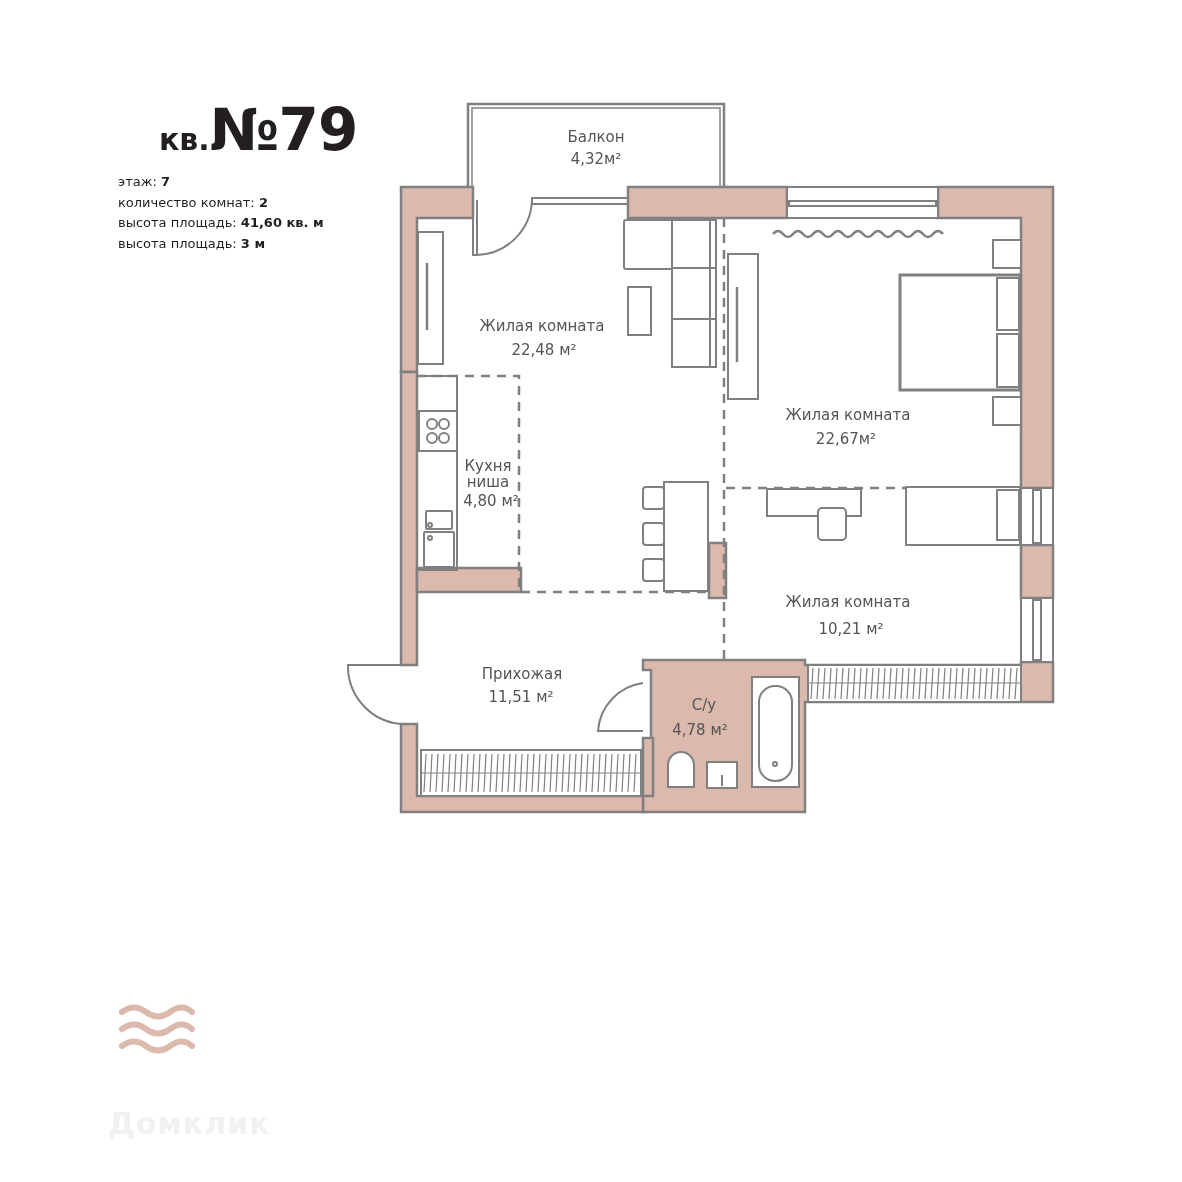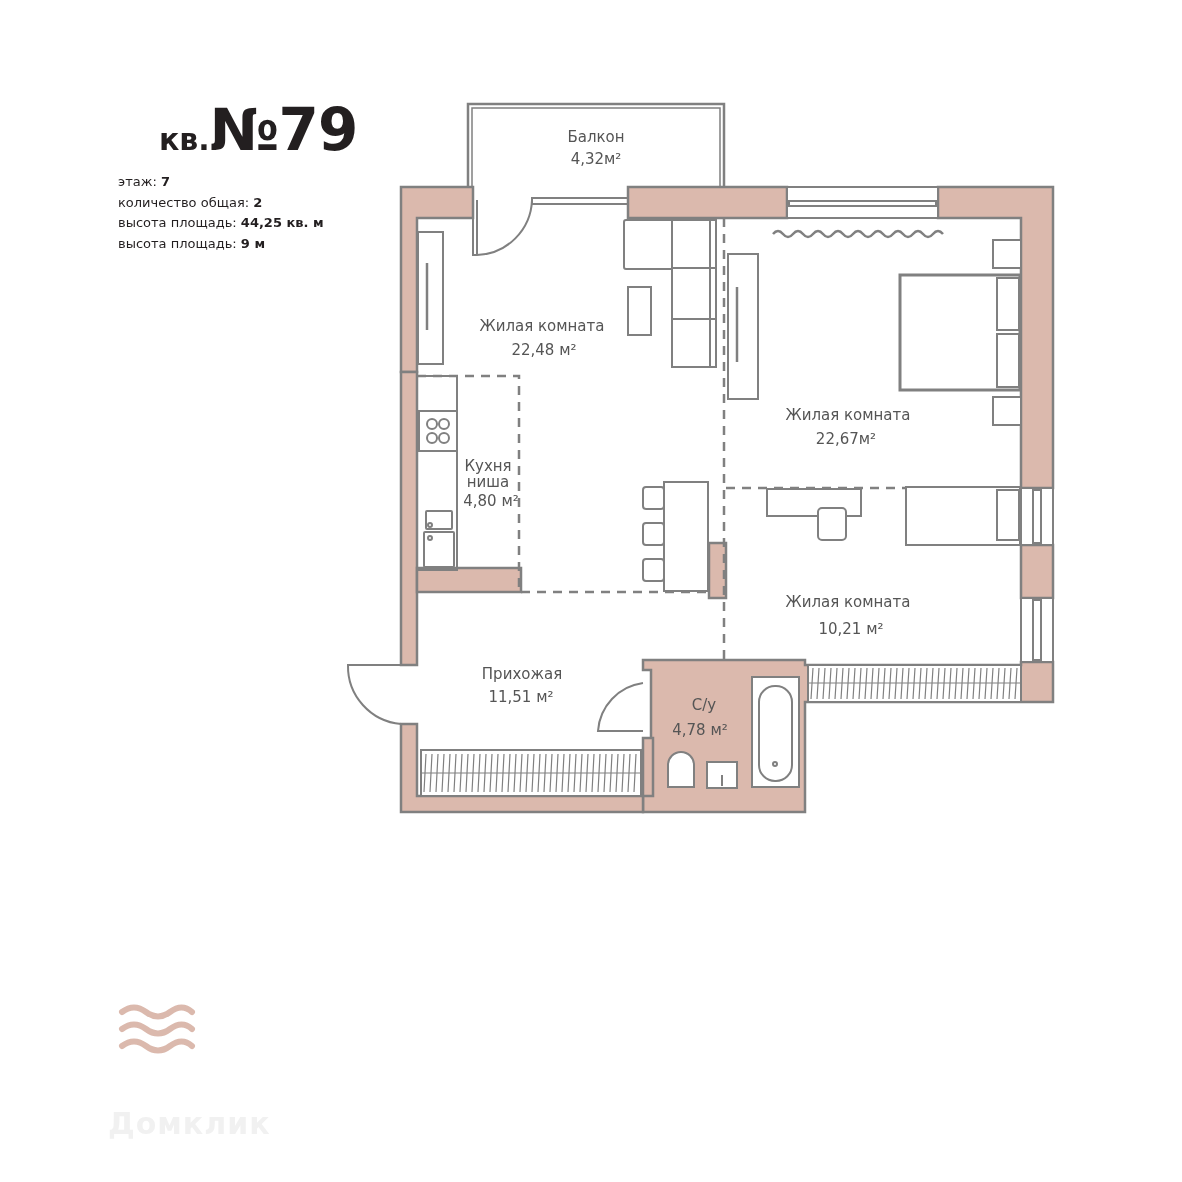--- a/index.html
+++ b/index.html
@@ -16,23 +16,23 @@
 </style>
 </head>
 <body>
 
 <div class="title">
   <span class="pre">кв.</span><span class="num">№79</span>
 </div>
 
 <div class="info">
   <div><span>этаж:</span> <b>7</b></div>
-  <div><span>количество общая:</span> <b>2</b></div>
-  <div><span>высота площадь:</span> <b>44,25 кв. м</b></div>
-  <div><span>высота площадь:</span> <b>9 м</b></div>
+  <div><span>количество комнат:</span> <b>2</b></div>
+  <div><span>высота площадь:</span> <b>41,60 кв. м</b></div>
+  <div><span>высота площадь:</span> <b>3 м</b></div>
 </div>
 
 <svg class="plan" width="1182" height="1182" viewBox="0 0 1182 1182">
   <g stroke="#808080" stroke-width="2.5" fill="none">
 
     <g>
       <path d="M468 188 V104 H724 V188"></path>
       <path d="M472 188 V108 H720 V188" stroke-width="1.5"></path>
     </g>
   </g>

